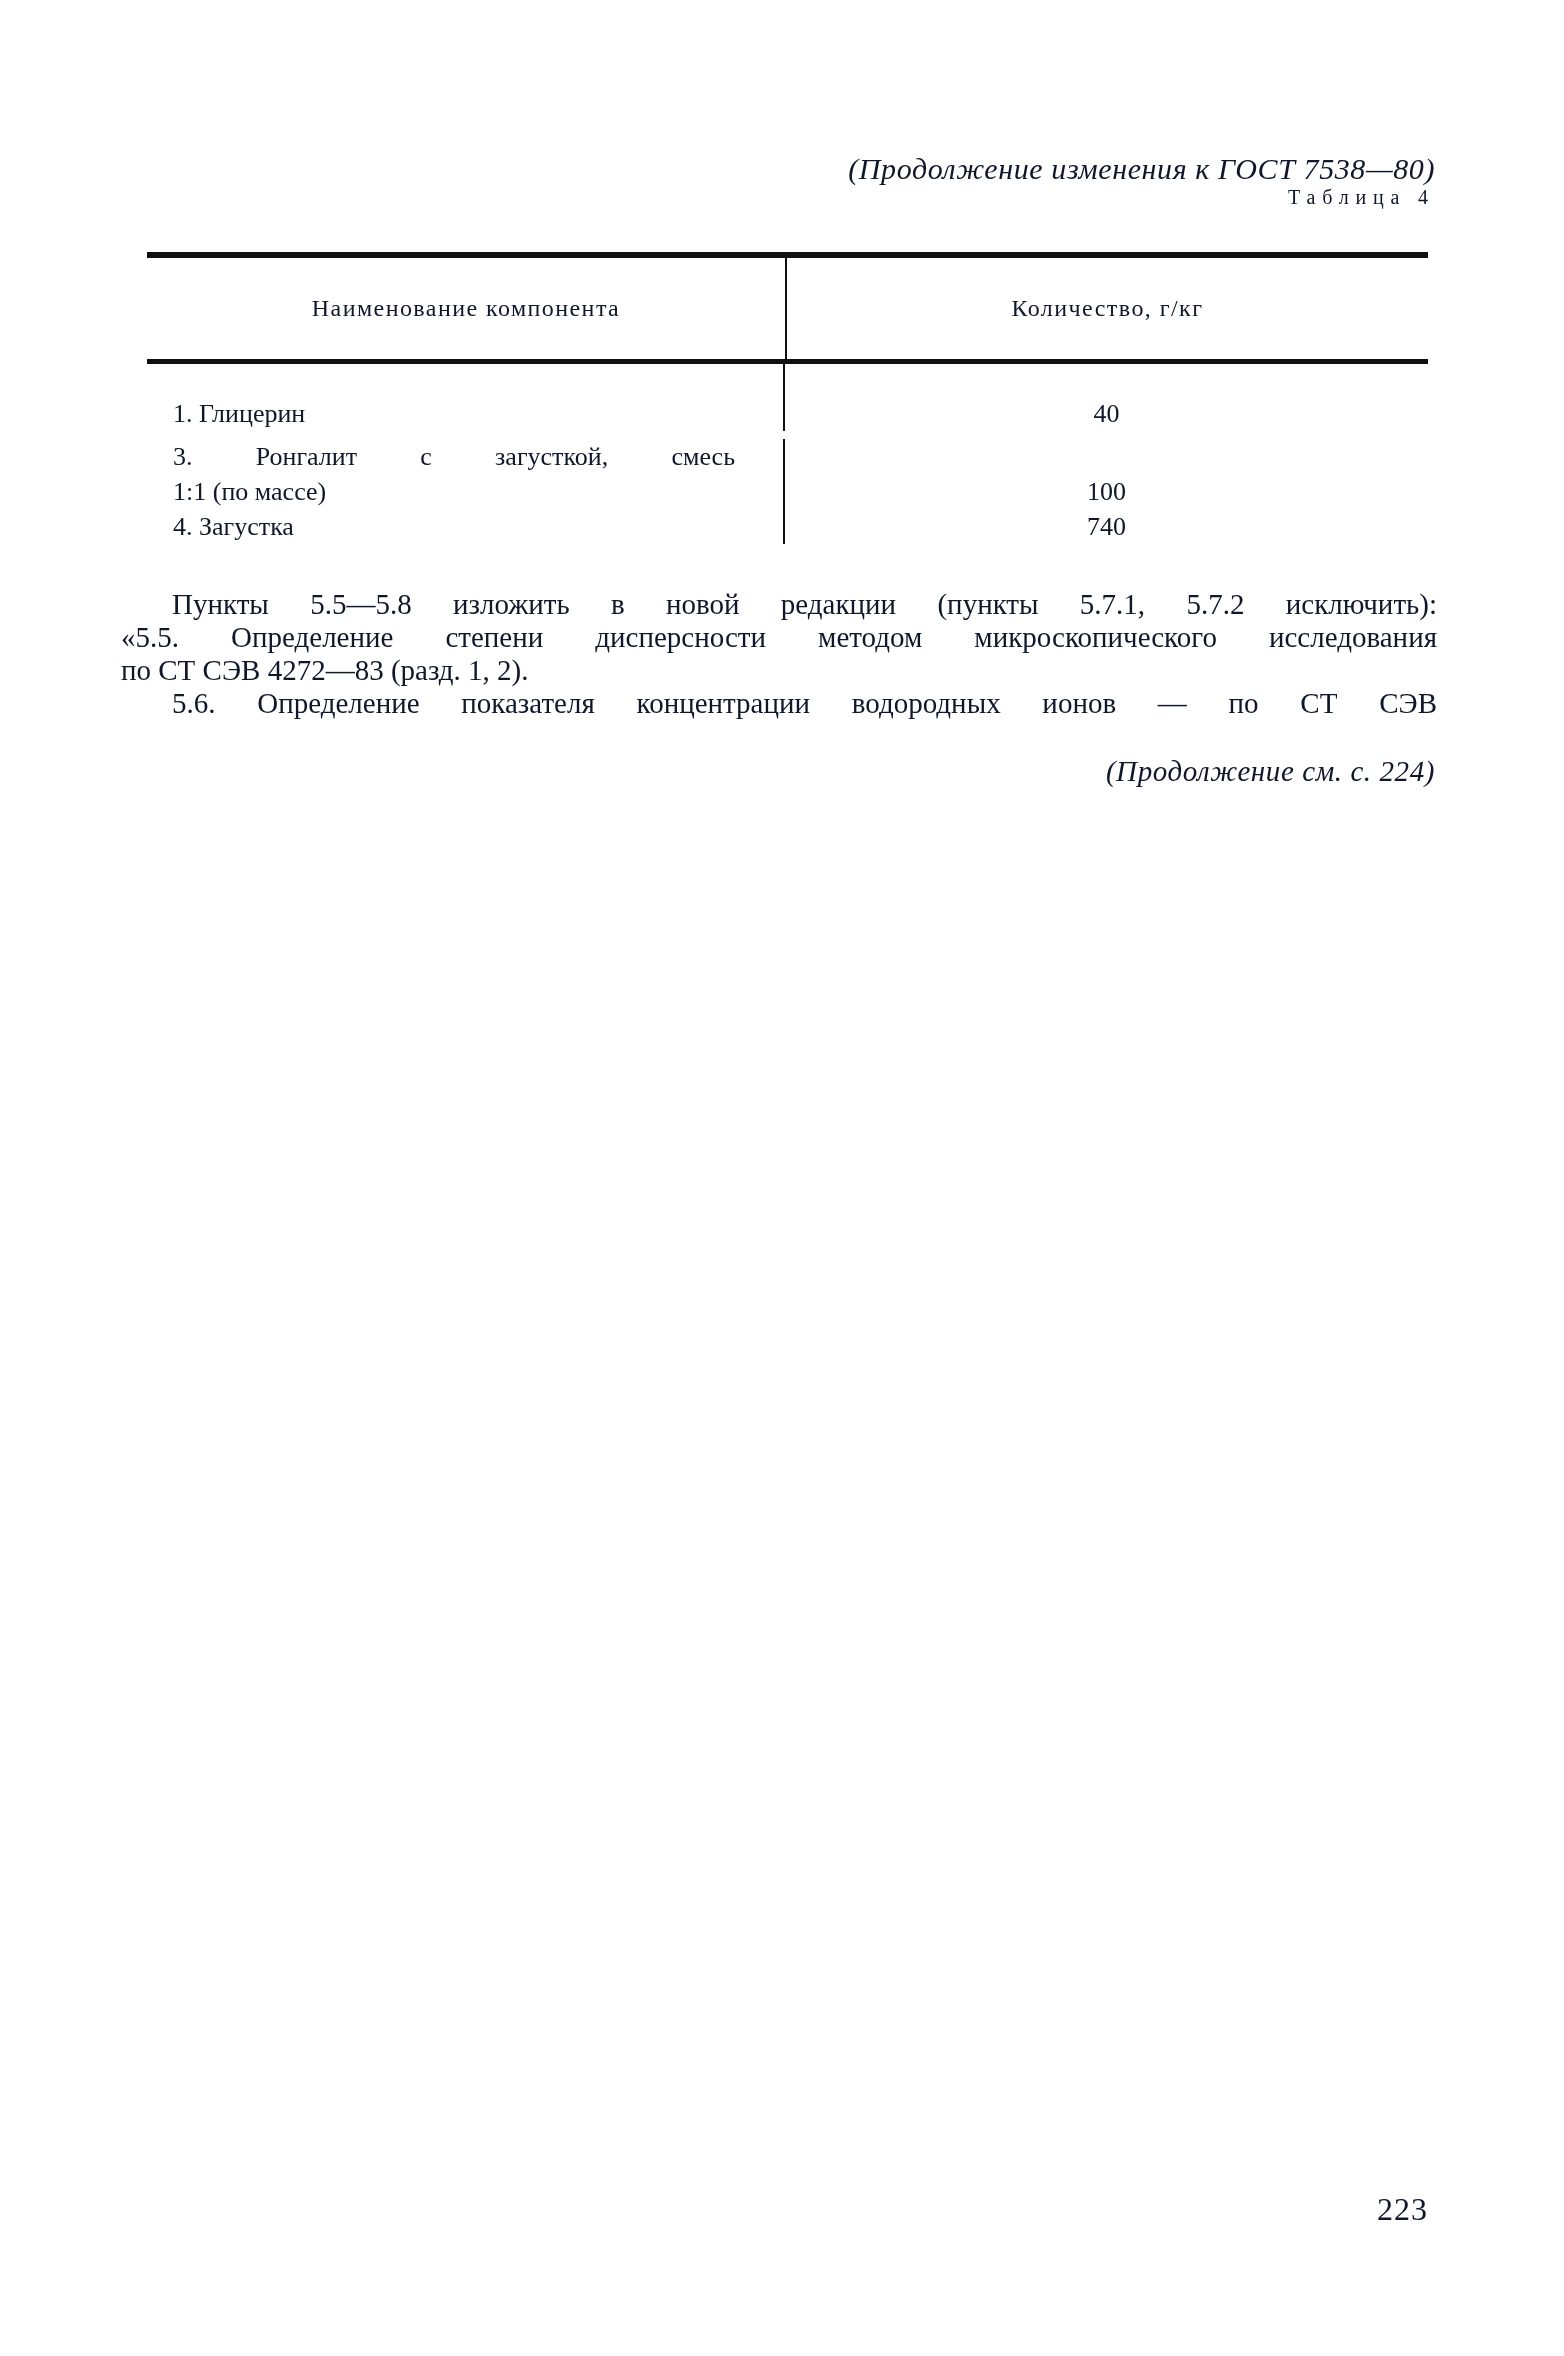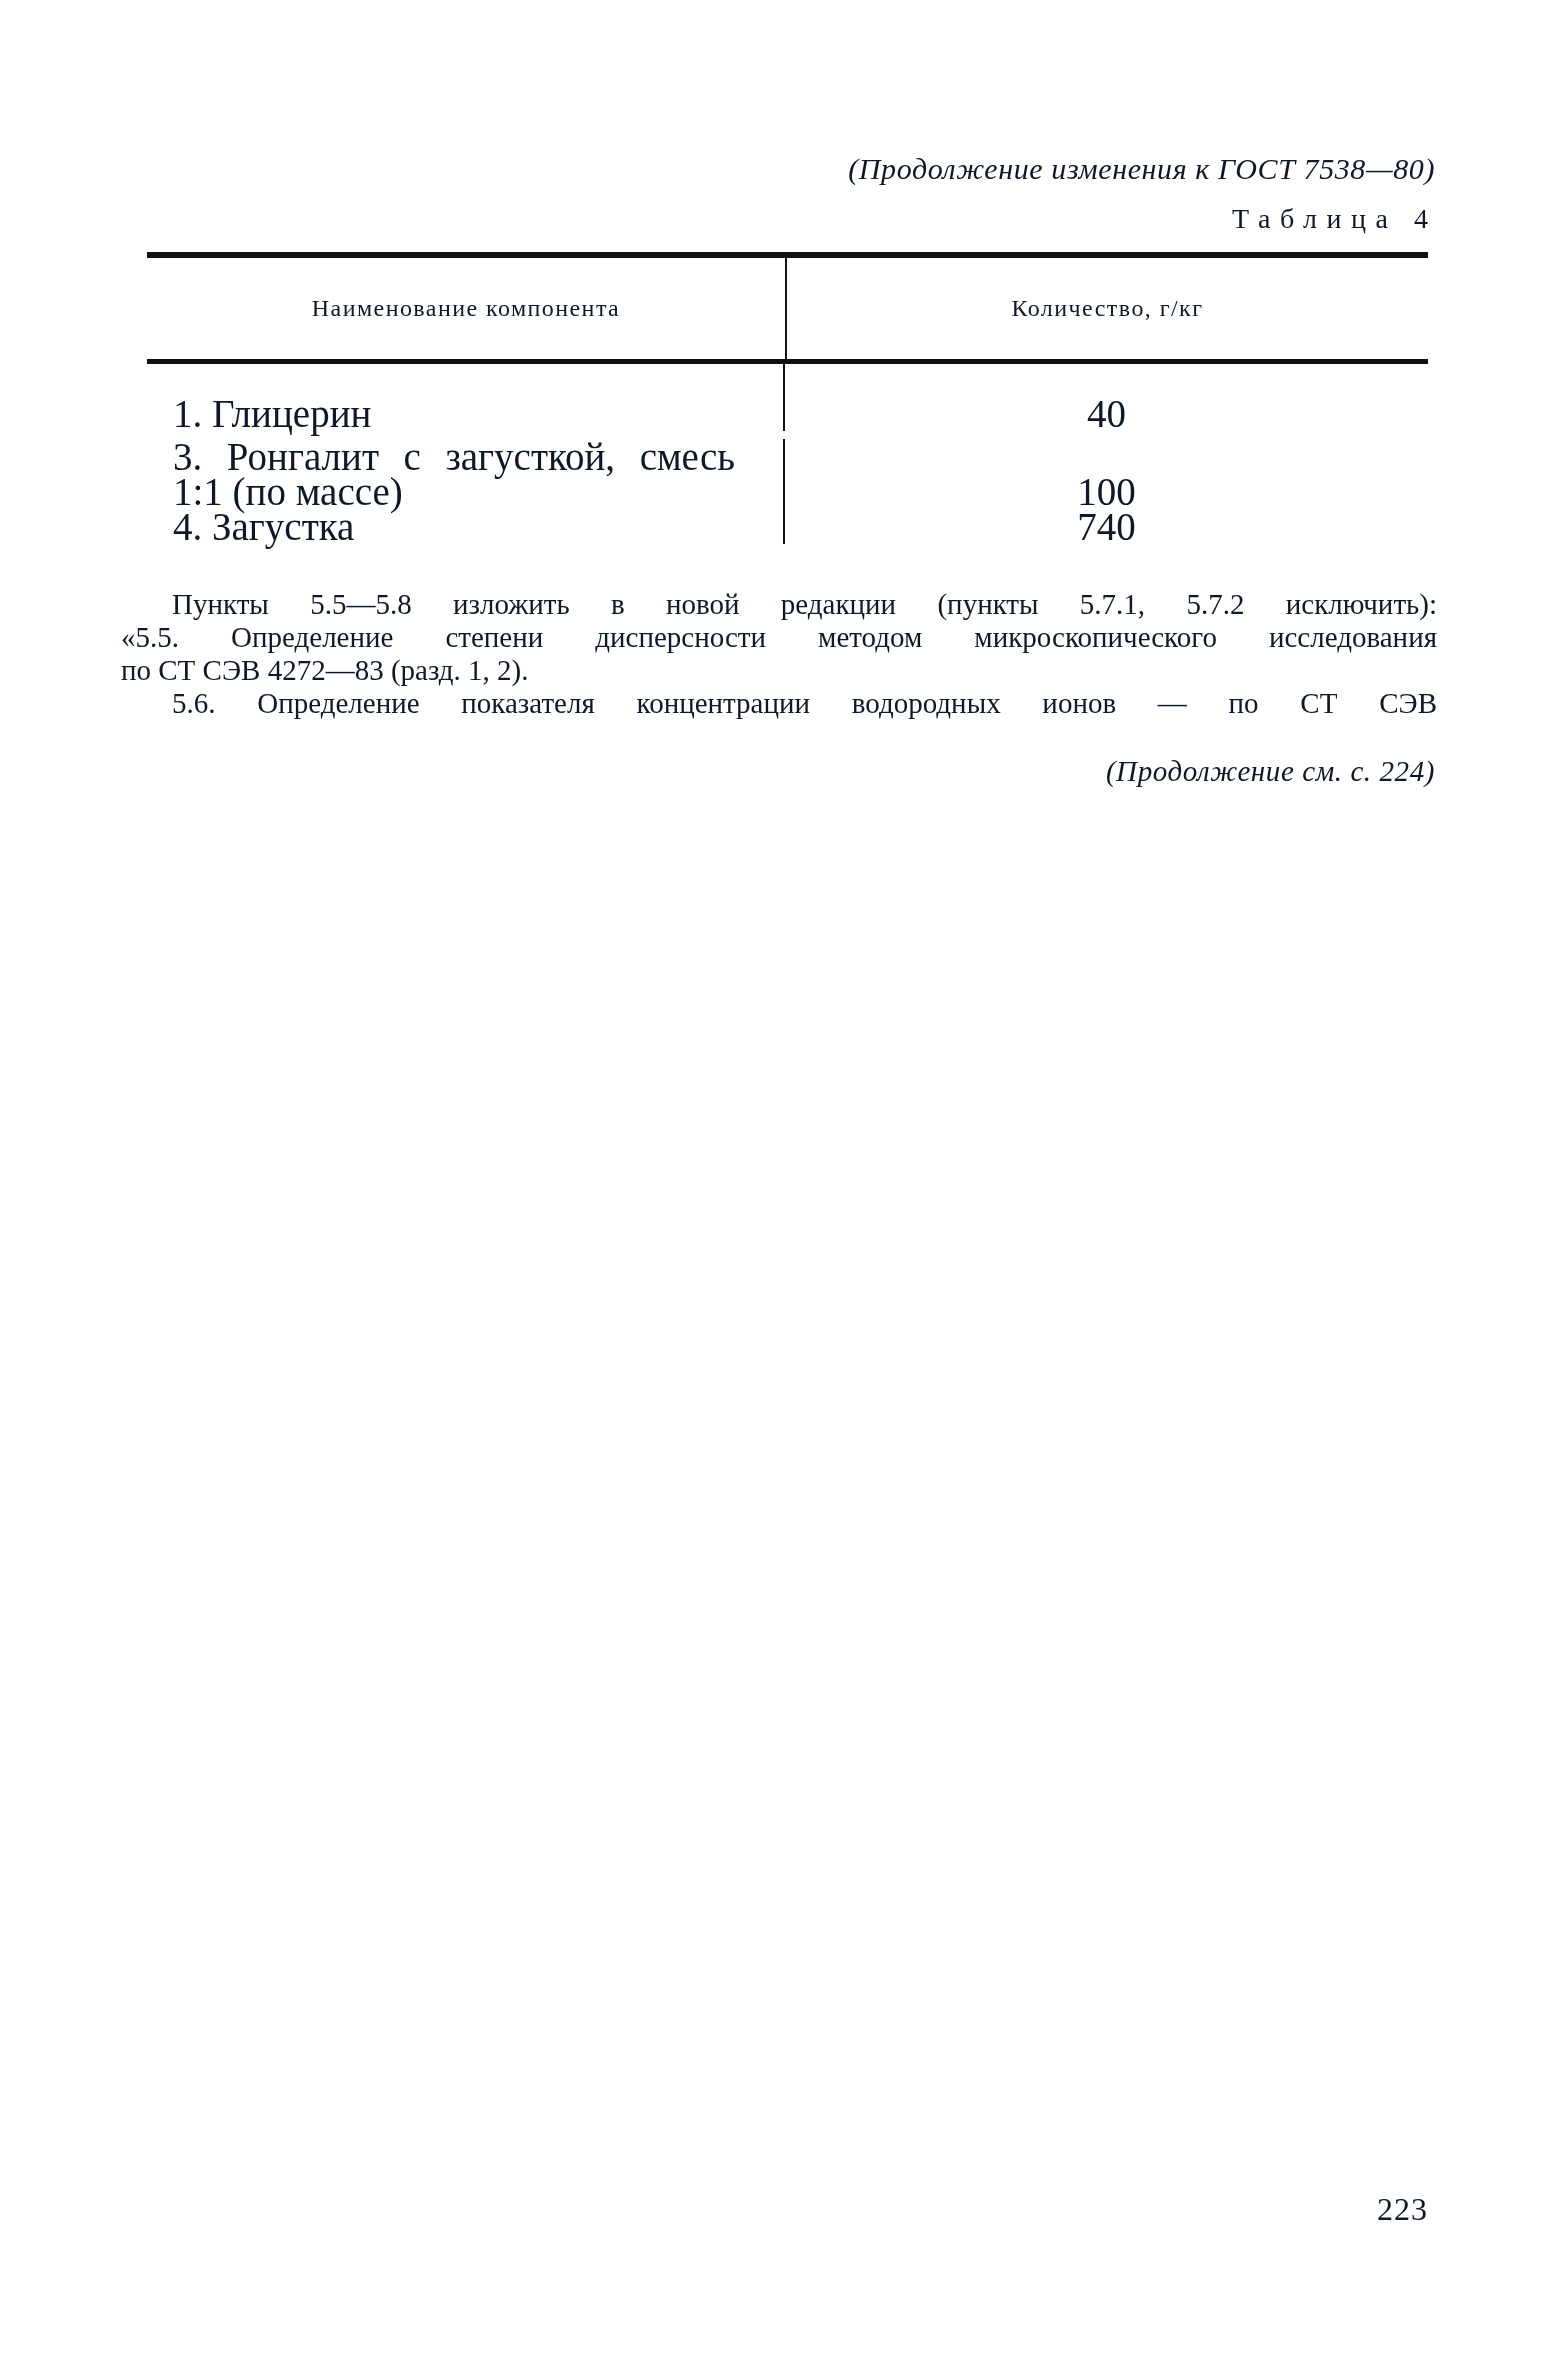--- a/index.html
+++ b/index.html
@@ -27,25 +27,25 @@
     text-align: right;
     font-style: italic;
     font-size: 30px;
     letter-spacing: 0.02em;
     white-space: nowrap;
   }
 
   
   .table-caption {
     position: absolute;
-    top: 203px;
+    top: 186px;
     left: 121px;
     width: 1307px;
     text-align: right;
-    font-size: 28px;
+    font-size: 20px;
     white-space: nowrap;
   }
   .table-caption .sp {
     display: inline-block;
     letter-spacing: 0.34em;
     margin-right: -0.34em;
   }
 
   
   .gost-table {
@@ -78,21 +78,21 @@
   }
   .th-right {
     flex: 1;
     display: flex;
     align-items: center;
     justify-content: center;
   }
   .tbody .trow {
     display: flex;
     line-height: 35px;
-    font-size: 39px;
+    font-size: 26px;
   }
   .td-name {
     width: 638px;
     box-sizing: border-box;
     padding-left: 26px;
     border-right: 2.8px solid #101010;
   }
   .td-qty {
     flex: 1;
     text-align: center;

